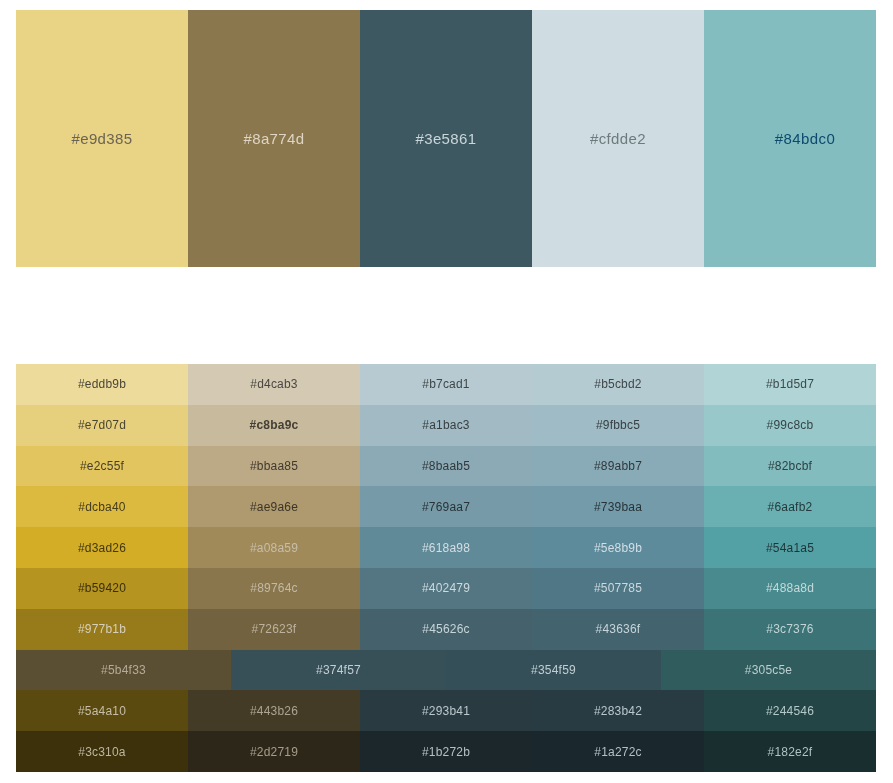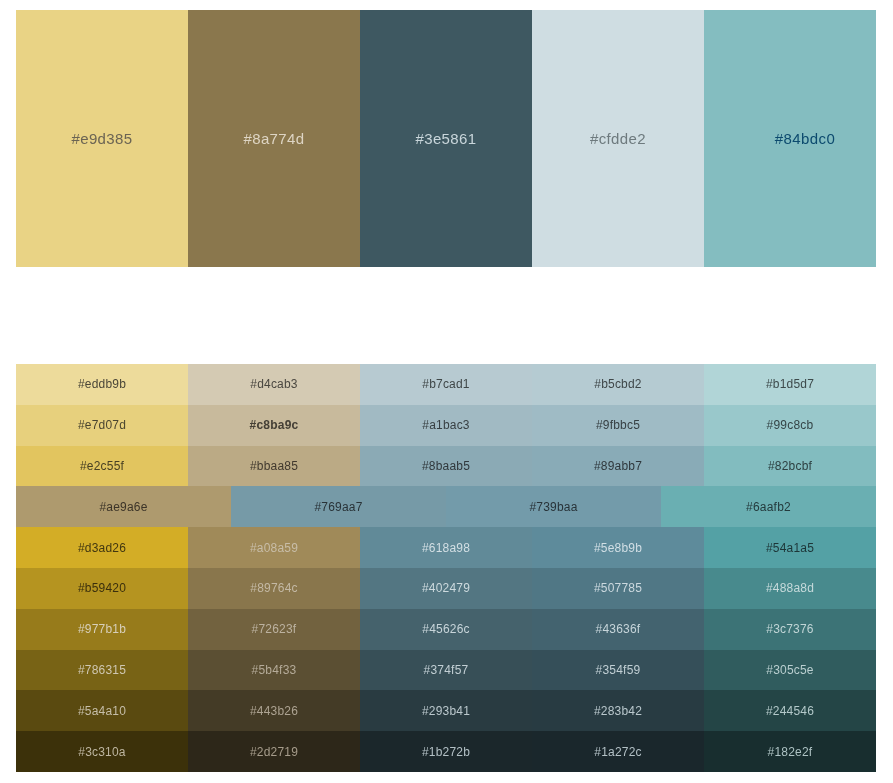--- a/index.html
+++ b/index.html
@@ -143,20 +143,23 @@
           <span class="shade-label" style="color: rgb(48, 56, 60);">#8baab5</span>
         </div>
         <div class="shade-cell" style="background: rgb(137, 171, 183);">
           <span class="shade-label" style="color: rgb(47, 56, 61);">#89abb7</span>
         </div>
         <div class="shade-cell" style="background: rgb(130, 188, 191);">
           <span class="shade-label" style="color: rgb(45, 65, 66);">#82bcbf</span>
         </div>
       </div>
       <div class="shade-row">
+        <div class="shade-cell" style="background: rgb(220, 186, 64);">
+          <span class="shade-label" style="color: rgb(69, 60, 26);">#dcba40</span>
+        </div>
         <div class="shade-cell" style="background: rgb(174, 154, 110);">
           <span class="shade-label" style="color: rgb(60, 52, 40);">#ae9a6e</span>
         </div>
         <div class="shade-cell" style="background: rgb(118, 154, 167);">
           <span class="shade-label" style="color: rgb(41, 51, 56);">#769aa7</span>
         </div>
         <div class="shade-cell" style="background: rgb(115, 155, 170);">
           <span class="shade-label" style="color: rgb(40, 51, 57);">#739baa</span>
         </div>
         <div class="shade-cell" style="background: rgb(106, 175, 178);">
@@ -208,23 +211,20 @@
           <span class="shade-label" style="color: rgb(200, 213, 218);">#45626c</span>
         </div>
         <div class="shade-cell" style="background: rgb(67, 99, 111);">
           <span class="shade-label" style="color: rgb(199, 213, 218);">#43636f</span>
         </div>
         <div class="shade-cell" style="background: rgb(60, 115, 118);">
           <span class="shade-label" style="color: rgb(193, 213, 214);">#3c7376</span>
         </div>
       </div>
       <div class="shade-row">
-        <div class="shade-cell" style="background: rgb(120, 99, 21);">
-          <span class="shade-label" style="color: rgb(207, 199, 178);">#786315</span>
-        </div>
         <div class="shade-cell" style="background: rgb(91, 79, 51);">
           <span class="shade-label" style="color: rgb(181, 171, 153);">#5b4f33</span>
         </div>
         <div class="shade-cell" style="background: rgb(55, 79, 87);">
           <span class="shade-label" style="color: rgb(194, 207, 212);">#374f57</span>
         </div>
         <div class="shade-cell" style="background: rgb(53, 79, 89);">
           <span class="shade-label" style="color: rgb(193, 207, 212);">#354f59</span>
         </div>
         <div class="shade-cell" style="background: rgb(48, 92, 94);">

